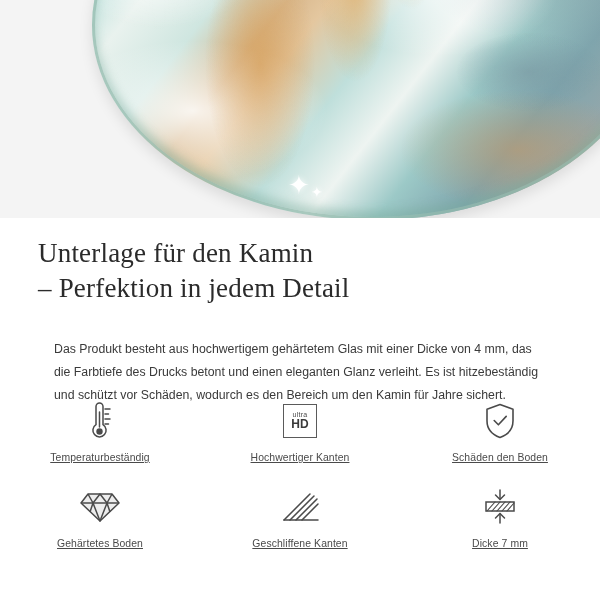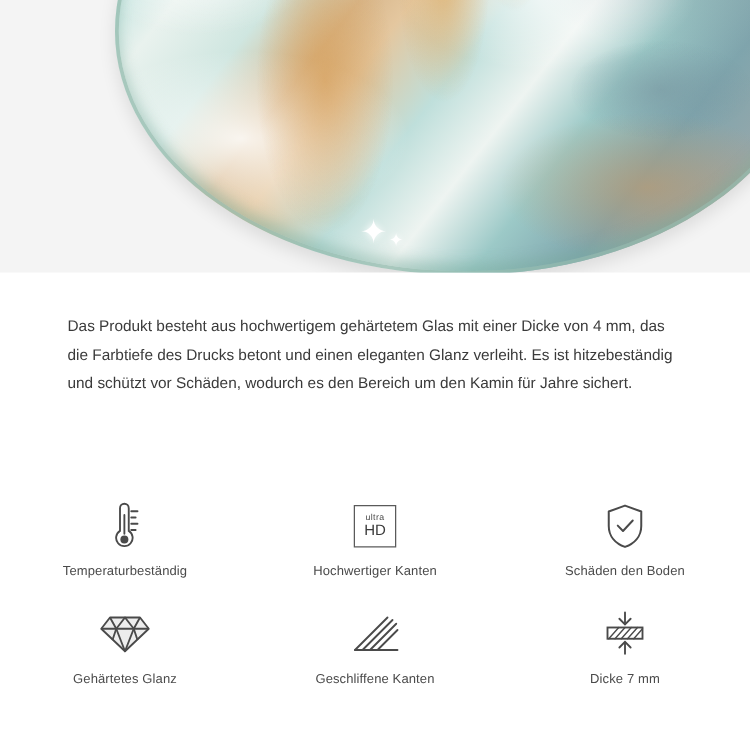--- a/index.html
+++ b/index.html
@@ -152,48 +152,53 @@
     align-items: center;
     justify-content: center;
   }
 
   .feature-label {
     margin-top: 8px;
     font-size: 10.4px;
     color: #4a4a4a;
     text-align: center;
     letter-spacing: 0.1px;
+    text-decoration: underline;
   }
 
   .ultrahd-box {
     width: 34px;
     height: 34px;
     border: 1.6px solid #5a5a5a;
     display: flex;
     flex-direction: column;
     align-items: center;
     justify-content: center;
     line-height: 1.05;
   }
   .ultrahd-box .u1 { font-size: 7px; color: #4a4a4a; letter-spacing: 0.3px; }
-  .ultrahd-box .u2 { font-size: 12px; font-weight: normal; color: #3a3a3a; }
+  .ultrahd-box .u2 { font-size: 12px; font-weight: bold; color: #3a3a3a; }
 </style>
 </head>
 <body>
 
 <div class="page">
 
   <div class="hero">
     <div class="hero-plate"></div>
     <div class="hero-edge"></div>
     <div class="sparkle s1">✦</div>
     <div class="sparkle s2">✦</div>
   </div>
 
   <div class="content">
+    <h1 class="headline">
+      <span>Unterlage für den Kamin</span>
+      <span class="line2">– Perfektion in jedem Detail</span>
+    </h1>
     <p class="paragraph">Das Produkt besteht aus hochwertigem gehärtetem Glas mit einer Dicke von 4 mm, das die Farbtiefe des Drucks betont und einen eleganten Glanz verleiht. Es ist hitzebeständig und schützt vor Schäden, wodurch es den Bereich um den Kamin für Jahre sichert.</p>
   </div>
 
   <div class="features">
 
     <div class="feature">
       <div class="feature-icon">
         <svg width="34" height="42" viewBox="0 0 34 42" fill="none" stroke="#4a4a4a" stroke-width="1.5" stroke-linecap="round">
           <path d="M13 6.5a3.5 3.5 0 0 1 7 0v18.2a6.6 6.6 0 1 1-7 0z"></path>
           <line x1="16.5" y1="12" x2="16.5" y2="27"></line>
@@ -231,21 +236,21 @@
       <div class="feature-icon">
         <svg width="42" height="38" viewBox="0 0 42 38" fill="none" stroke="#4a4a4a" stroke-width="1.5" stroke-linejoin="round">
           <path d="M9 6h24l7 9-19 18L2 15z" fill="#4a4a4a" fill-opacity="0.10"></path>
           <path d="M2 15h38"></path>
           <path d="M9 6l5 9-3 9"></path>
           <path d="M33 6l-5 9 3 9"></path>
           <path d="M14 15l7 18 7-18"></path>
           <path d="M14 15l7-9 7 9"></path>
         </svg>
       </div>
-      <div class="feature-label">Gehärtetes Glanz</div>
+      <div class="feature-label">Gehärtetes Boden</div>
     </div>
 
     <div class="feature">
       <div class="feature-icon">
         <svg width="40" height="34" viewBox="0 0 40 34" fill="none" stroke="#4a4a4a" stroke-width="1.5" stroke-linecap="round">
           <path d="M4 30 L30 4"></path>
           <path d="M10 30 L34 6"></path>
           <path d="M16 30 L37 9"></path>
           <path d="M22 30 L38 14"></path>
           <path d="M4 30 H38"></path>

